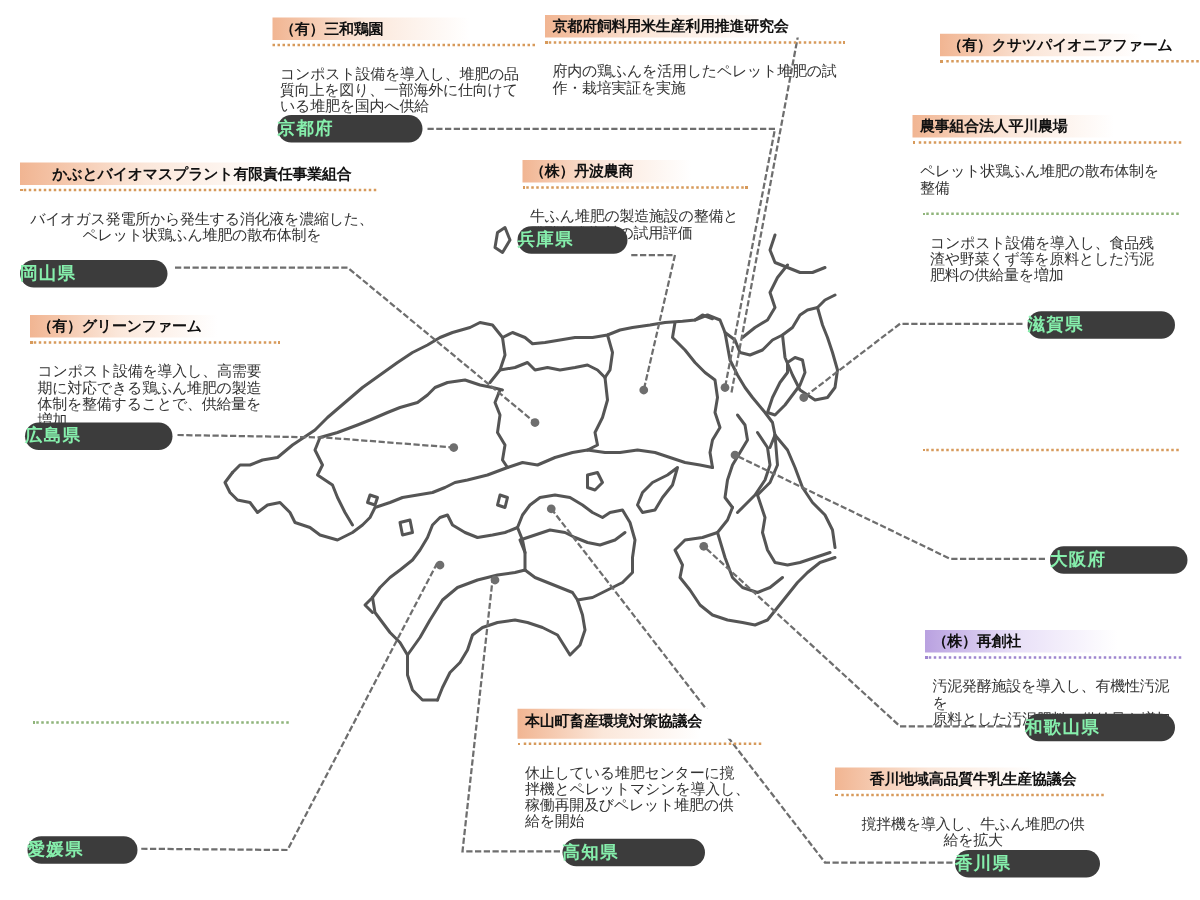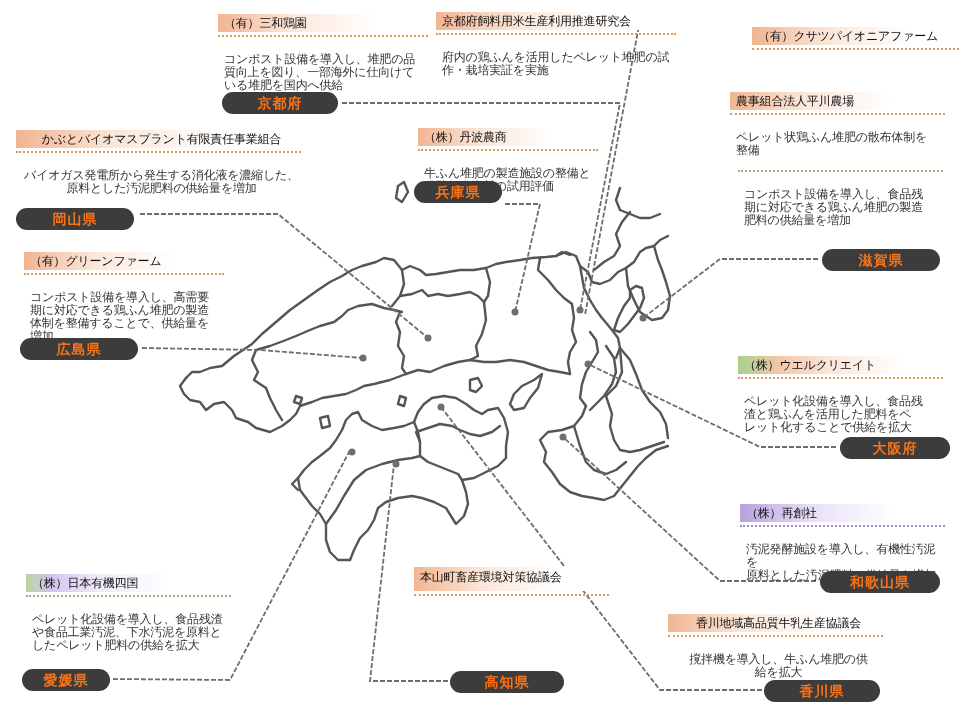--- a/index.html
+++ b/index.html
@@ -5,38 +5,38 @@
   html, body { margin: 0; padding: 0; }
   body {
     width: 960px; height: 720px; position: relative; overflow: hidden;
     background: #ffffff;
     font-family: "DejaVu Sans", "Liberation Sans", sans-serif;
     color: #222;
   }
   #map-svg { position: absolute; left: 0; top: 0; width: 960px; height: 720px; }
   .card { position: absolute; }
   .card-title {
-    font-weight: normal; font-size: 12px; line-height: 18px; height: 18px;
+    font-weight: bold; font-size: 12px; line-height: 18px; height: 18px;
     padding-left: 6px; white-space: nowrap; color: #111;
     letter-spacing: -0.2px;
   }
   .grad-orange { background: linear-gradient(90deg, #f1b592 0%, #fbe7da 35%, #ffffff 75%); }
   .grad-green  { background: linear-gradient(90deg, #a9d08e 0%, #e4f1da 35%, #ffffff 75%); }
   .grad-purple { background: linear-gradient(90deg, #b9a1e0 0%, #e8dff7 35%, #ffffff 75%); }
   .card-rule { height: 0; border-top: 2px dotted #d79a5b; margin: 3px 0 3px 0; }
   .rule-green { border-top-color: #8fb47a; }
   .rule-purple { border-top-color: #9f86cf; }
   .card-body {
     font-size: 12px; line-height: 13px; color: #333; padding-left: 6px;
     white-space: pre-line; letter-spacing: -0.2px; margin-top: 16px;
   }
   .pref-pill {
     position: absolute; height: 22px; border-radius: 11px;
-    background: #3c3c3c; color: #f97316; font-weight: bold; font-size: 14px;
-    line-height: 22px; text-align: center; letter-spacing: 1px;
+    background: #3c3c3c; color: #86efac; font-weight: bold; font-size: 14px;
+    line-height: 22px; letter-spacing: 1px;
   }
 </style>
 </head>
 <body>
 
 <svg id="map-svg" viewBox="0 0 960 720" xmlns="http://www.w3.org/2000/svg">
   <g fill="none" stroke="#555" stroke-width="2.4" stroke-linejoin="round" stroke-linecap="round">
 
     <path d="M186,378 L192,372 L200,372 L210,368 L222,366 L234,356 L240,352 L252,344 L262,334 L276,322 L290,310 L304,300 L318,290 L330,282 L342,276 L352,270 L362,266 L376,262 L384,258 L394,260 L402,270 L410,266 L420,270 L426,275 L436,274 L448,272 L460,270 L474,270 L486,268 L496,264 L506,262 L520,260 L532,258 L546,257 L556,256 L562,252 L570,255"></path>
 
@@ -165,72 +165,68 @@
   <div class="card-title grad-orange">農事組合法人平川農場</div>
   <div class="card-rule"></div>
   <div class="card-body">ペレット状鶏ふん堆肥の散布体制を
 整備</div>
 </div>
 
 <div class="card" style="left:16px; top:130px; width:285px;text-align:center;">
   <div class="card-title grad-orange">かぶとバイオマスプラント有限責任事業組合</div>
   <div class="card-rule"></div>
   <div class="card-body">バイオガス発電所から発生する消化液を濃縮した、
-原料とした汚泥肥料の供給量を増加</div>
+ペレット状鶏ふん堆肥の散布体制を</div>
 </div>
 
 <div class="card" style="left:418px; top:128px; width:180px;">
   <div class="card-title grad-orange">（株）丹波農商</div>
   <div class="card-rule"></div>
   <div class="card-body">牛ふん堆肥の製造施設の整備と
 発酵促進資材の試用評価</div>
 </div>
 
 <div class="card" style="left:738px; top:167px; width:205px;">
   <div class="card-rule rule-green"></div>
   <div class="card-body">コンポスト設備を導入し、食品残
-期に対応できる鶏ふん堆肥の製造
+渣や野菜くず等を原料とした汚泥
 肥料の供給量を増加</div>
 </div>
 
 <div class="card" style="left:24px; top:252px; width:200px;">
   <div class="card-title grad-orange">（有）グリーンファーム</div>
   <div class="card-rule"></div>
   <div class="card-body">コンポスト設備を導入し、高需要
 期に対応できる鶏ふん堆肥の製造
 体制を整備することで、供給量を
 増加</div>
 </div>
 
 <div class="card" style="left:738px; top:356px; width:205px;">
-  <div class="card-title grad-orange" style="background: linear-gradient(90deg, #a9d08e 0%, #f3c6a8 20%, #fbe7da 45%, #ffffff 80%);">（株）ウエルクリエイト</div>
-  <div class="card-rule"></div>
-  <div class="card-body">ペレット化設備を導入し、食品残
-渣と鶏ふんを活用した肥料をペ
-レット化することで供給を拡大</div>
+  <div class="card-rule"></div>
 </div>
 
 <div class="card" style="left:740px; top:504px; width:205px;">
   <div class="card-title grad-purple">（株）再創社</div>
   <div class="card-rule rule-purple"></div>
   <div class="card-body">汚泥発酵施設を導入し、有機性汚泥を
 原料とした汚泥肥料の供給量を増加</div>
 </div>
 
 <div class="card" style="left:26px; top:574px; width:205px;">
-  <div class="card-title" style="background: linear-gradient(90deg, #b9d69f 0%, #d3c2ef 12%, #f0ebfa 35%, #ffffff 70%);">（株）日本有機四国</div>
   <div class="card-rule rule-green"></div>
-  <div class="card-body">ペレット化設備を導入し、食品残渣
-や食品工業汚泥、下水汚泥を原料と
-したペレット肥料の供給を拡大</div>
 </div>
 
 <div class="card" style="left:378px; top:567px; width:195px;padding-left:36px;">
   <div class="card-title grad-orange" style="height:24px; line-height:20px;">本山町畜産環境対策協議会</div>
   <div class="card-rule"></div>
+  <div class="card-body">休止している堆肥センターに撹
+拌機とペレットマシンを導入し、
+稼働再開及びペレット堆肥の供
+給を開始</div>
 </div>
 
 <div class="card" style="left:668px; top:614px; width:215px;text-align:center;">
   <div class="card-title grad-orange">香川地域高品質牛乳生産協議会</div>
   <div class="card-rule"></div>
   <div class="card-body">撹拌機を導入し、牛ふん堆肥の供
 給を拡大</div>
 </div>
 
 <div class="pref-pill" style="left:222px; top:92px; width:116px;">京都府</div>

